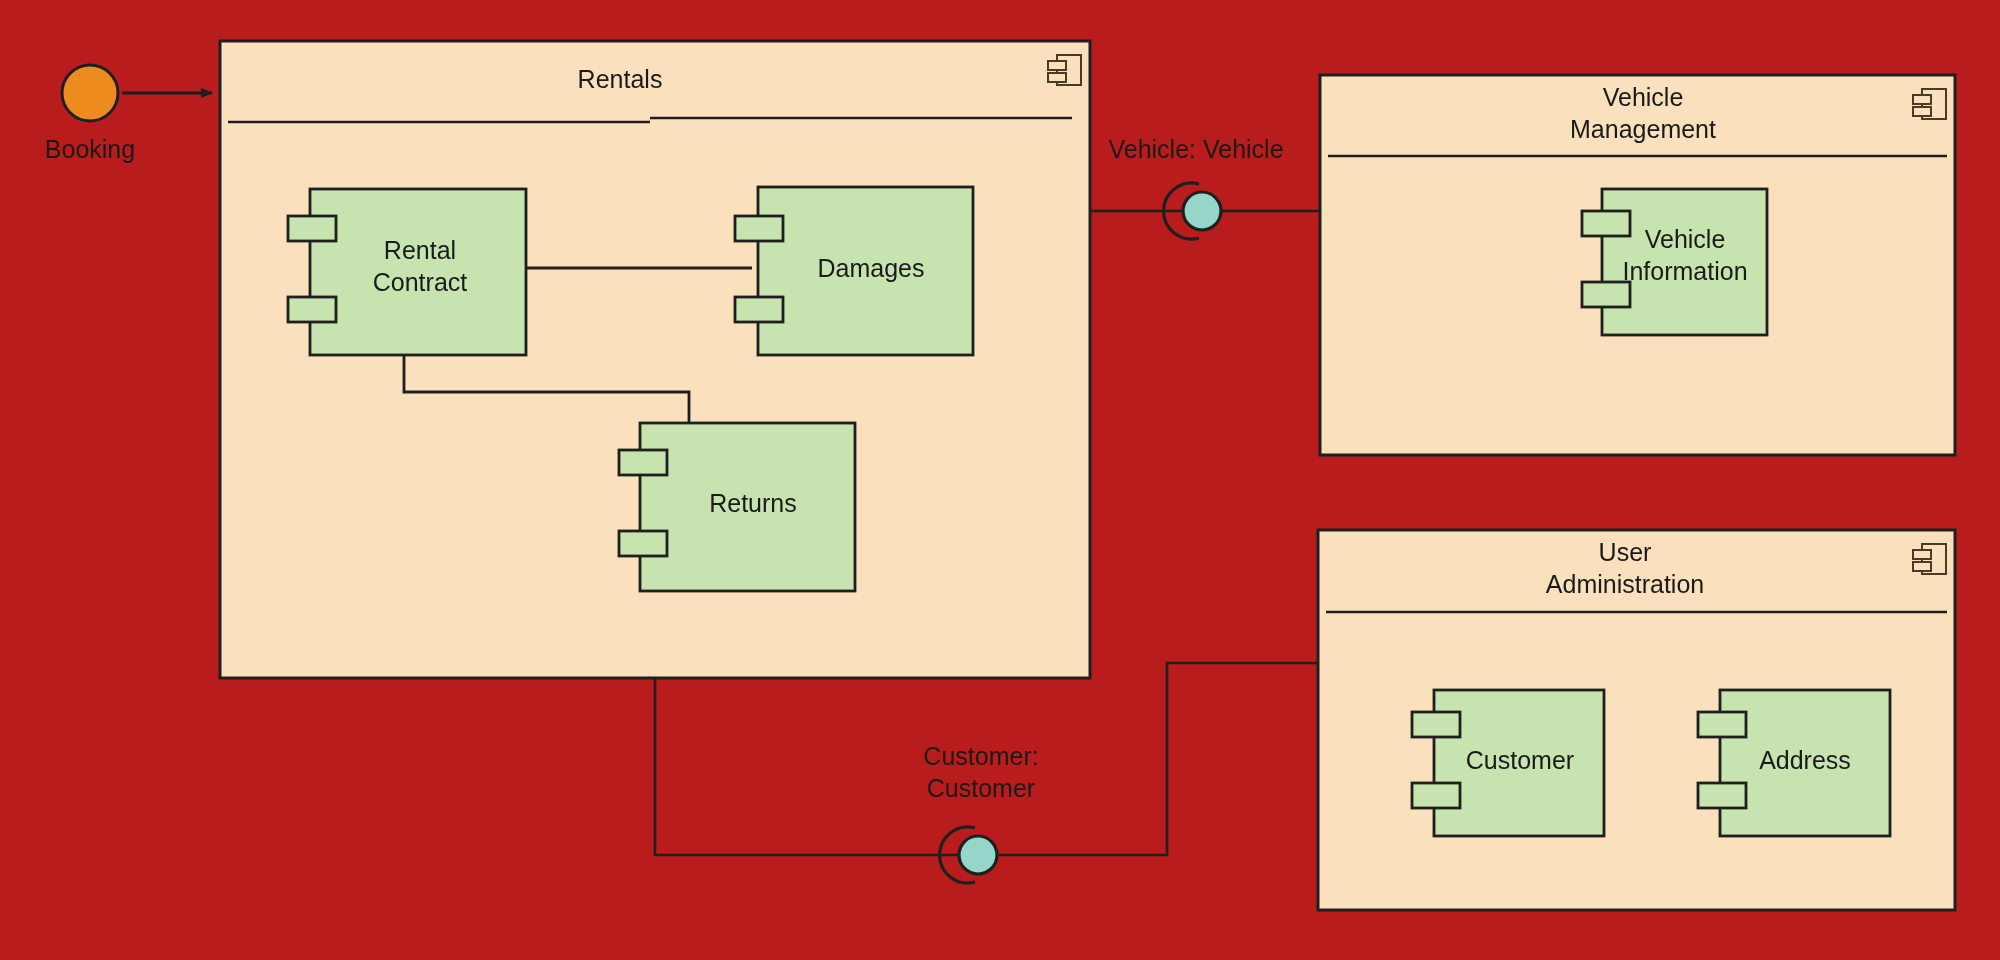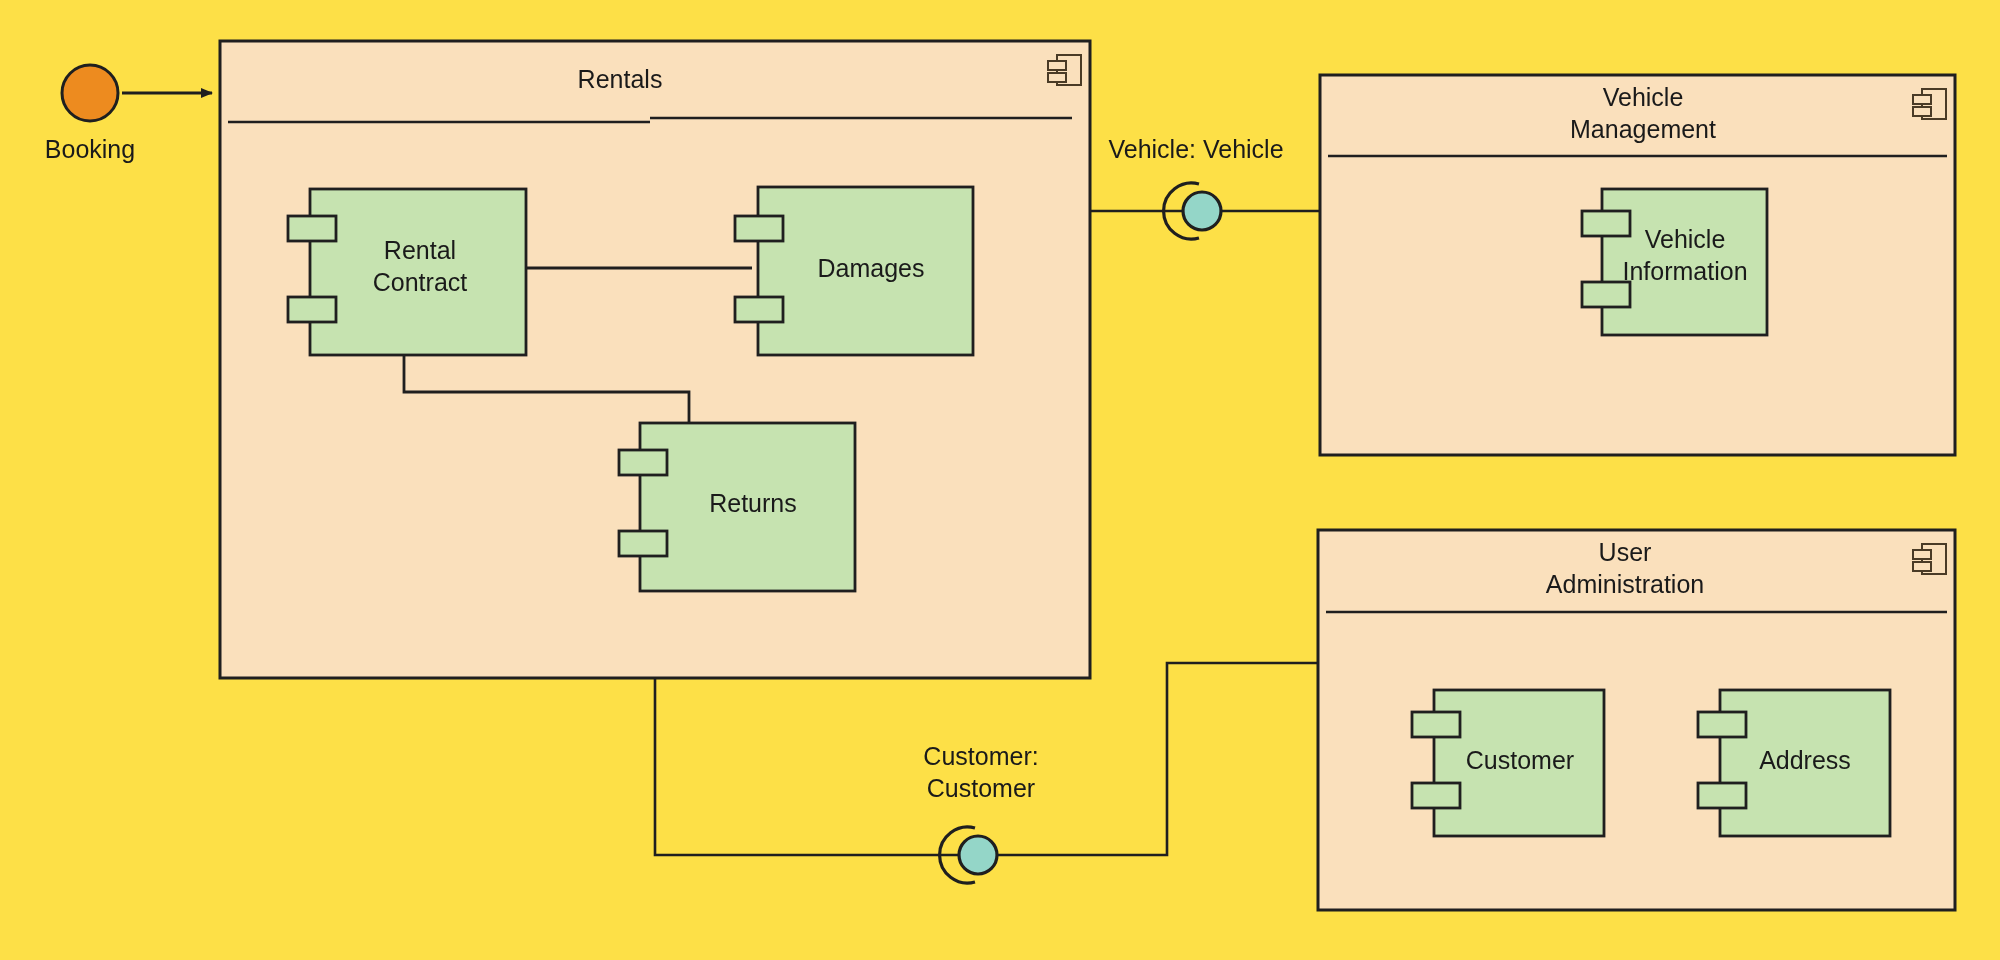--- a/index.html
+++ b/index.html
@@ -10,21 +10,21 @@
   body {
     width: 2000px;
     height: 960px;
     font-family: "Liberation Sans", sans-serif;
     overflow: hidden;
   }
   #canvas {
     position: relative;
     width: 2000px;
     height: 960px;
-    background: #fde047;
+    background: #b91c1c;
   }
   #diagram-svg {
     position: absolute;
     top: 0;
     left: 0;
     width: 2000px;
     height: 960px;
   }
   .pkg-title, .comp-label, .plain-label {
     font-family: "Liberation Sans", sans-serif;

